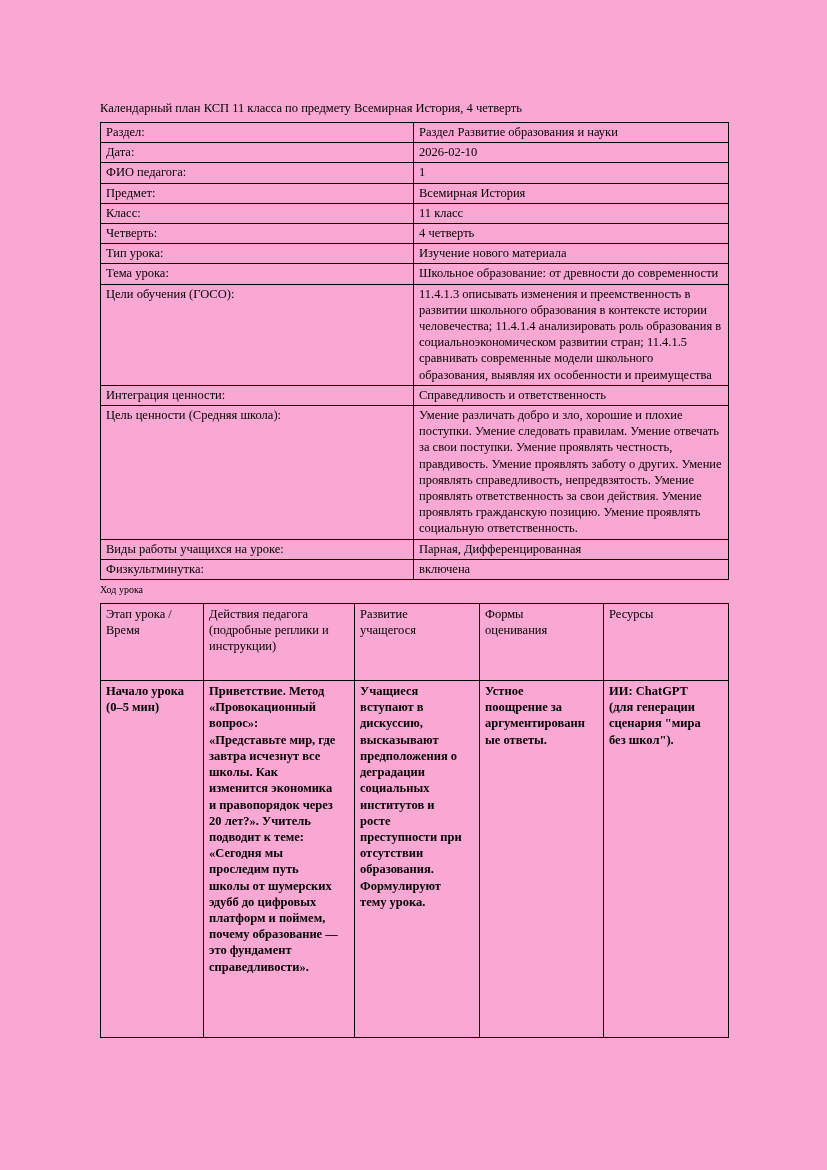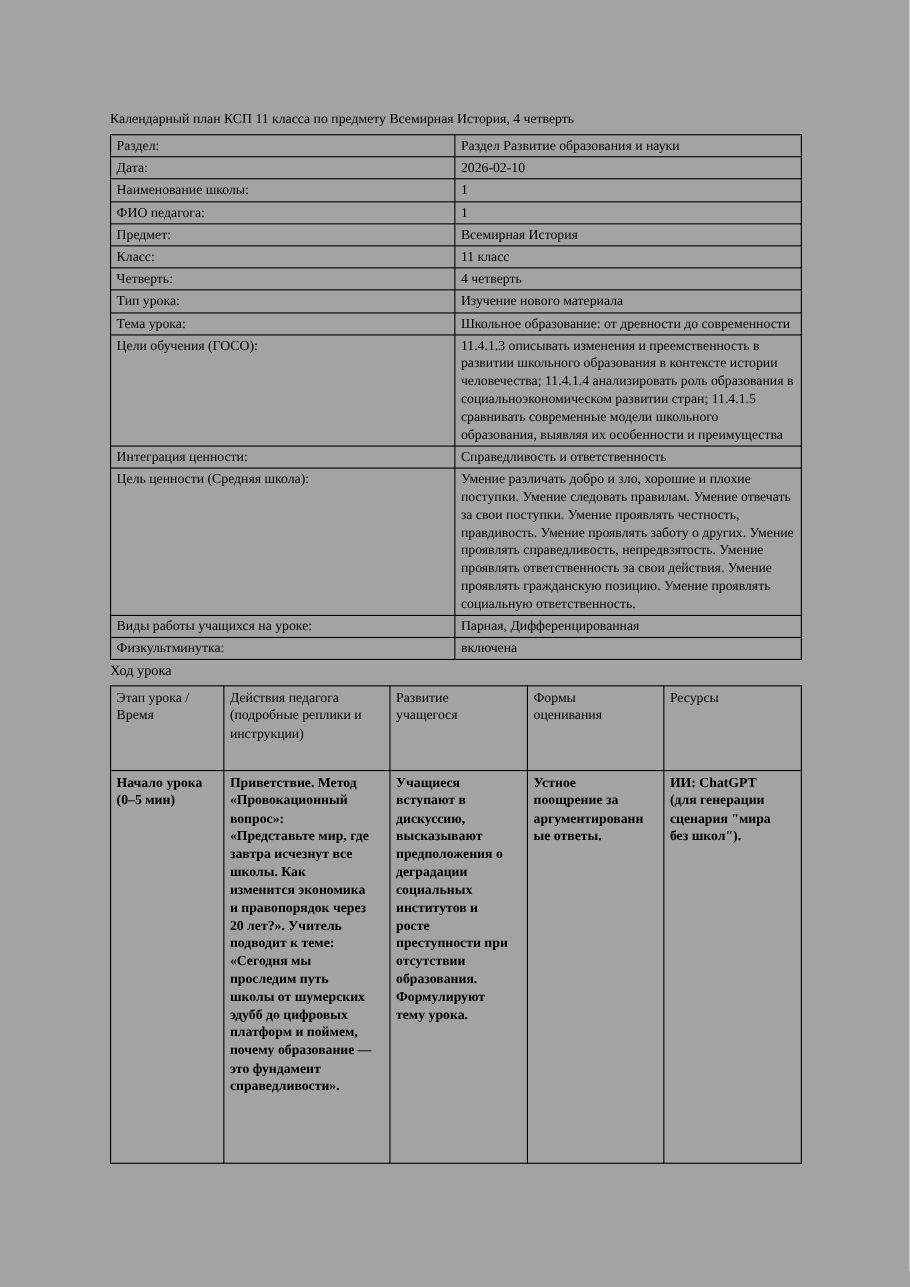--- a/index.html
+++ b/index.html
@@ -12,21 +12,21 @@
     width: 827px;
     height: 1170px;
     font-family: "Liberation Serif", "DejaVu Serif", serif;
     color: #000000;
     -webkit-font-smoothing: antialiased;
   }
   .page {
     position: relative;
     width: 827px;
     height: 1170px;
-    background: #a3a3a3;
+    background: #f9a8d4;
     box-sizing: border-box;
     padding: 100px 99px 0 100px;
   }
   .doc-title {
     font-size: 12.5px;
     line-height: 16px;
     margin: 0 0 6px 0;
     white-space: nowrap;
   }
   table.plan {
@@ -41,21 +41,21 @@
     vertical-align: top;
     line-height: 16.2px;
     word-wrap: break-word;
     overflow-wrap: break-word;
   }
   
   table.info col.c-label { width: 313px; }
   table.info col.c-value { width: 315px; }
 
   .section-caption {
-    font-size: 13px;
+    font-size: 10px;
     line-height: 16px;
     margin: 2px 0 5px 0;
   }
 
   
   table.flow col.f1 { width: 103px; }
   table.flow col.f2 { width: 151px; }
   table.flow col.f3 { width: 125px; }
   table.flow col.f4 { width: 124px; }
   table.flow col.f5 { width: 125px; }
@@ -83,24 +83,20 @@
         <col class="c-value">
       </colgroup>
     <tbody>
       <tr>
         <td>Раздел:</td>
         <td>Раздел  Развитие образования и науки</td>
       </tr>
       <tr>
         <td>Дата:</td>
         <td>2026-02-10</td>
-      </tr>
-      <tr>
-        <td>Наименование школы:</td>
-        <td>1</td>
       </tr>
       <tr>
         <td>ФИО педагога:</td>
         <td>1</td>
       </tr>
       <tr>
         <td>Предмет:</td>
         <td>Всемирная История</td>
       </tr>
       <tr>

